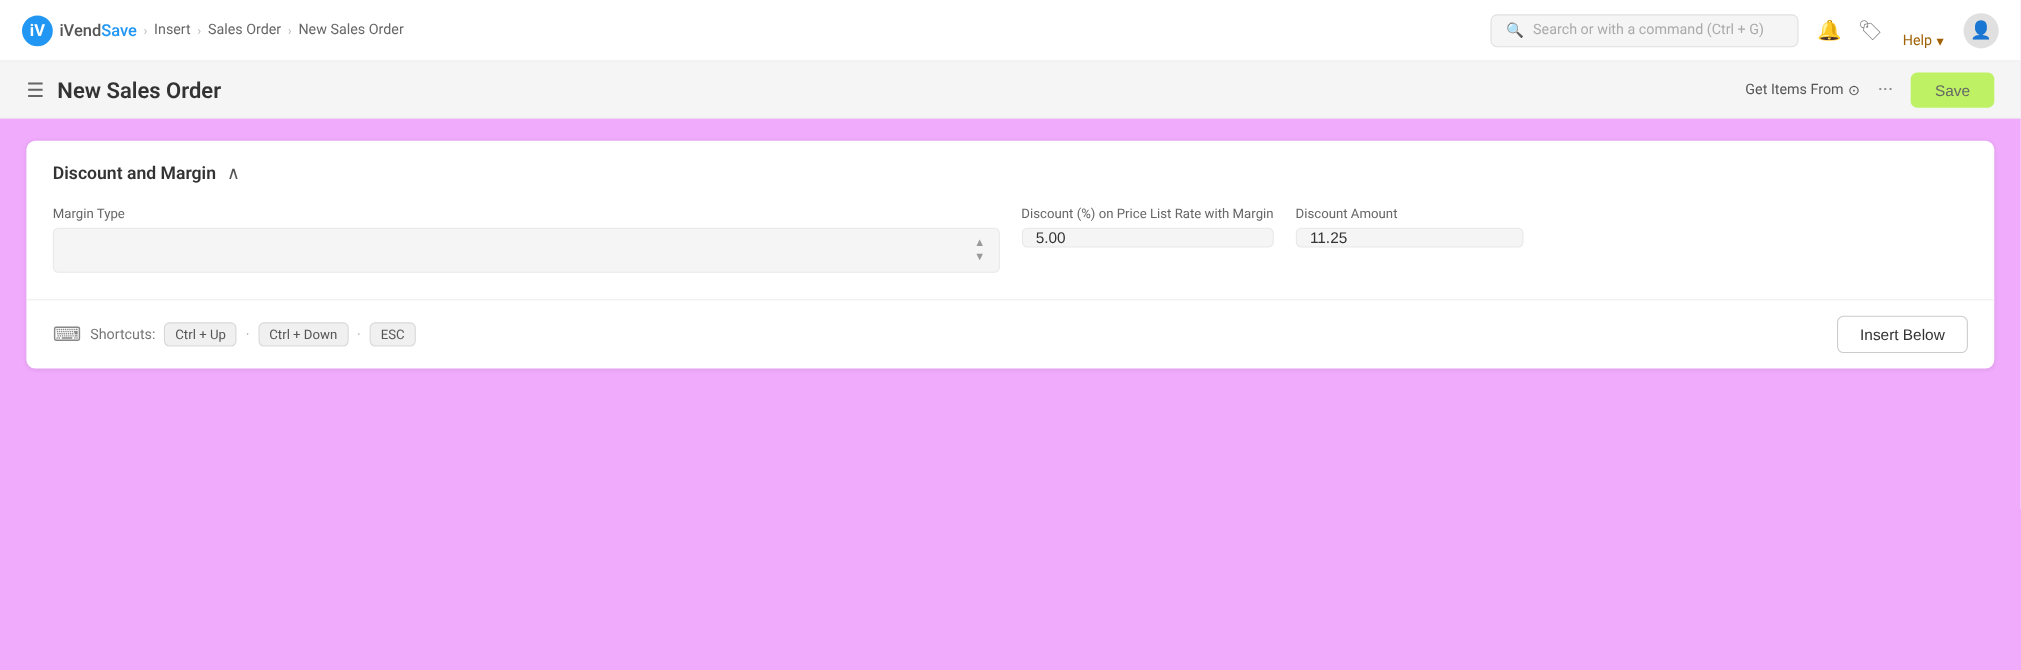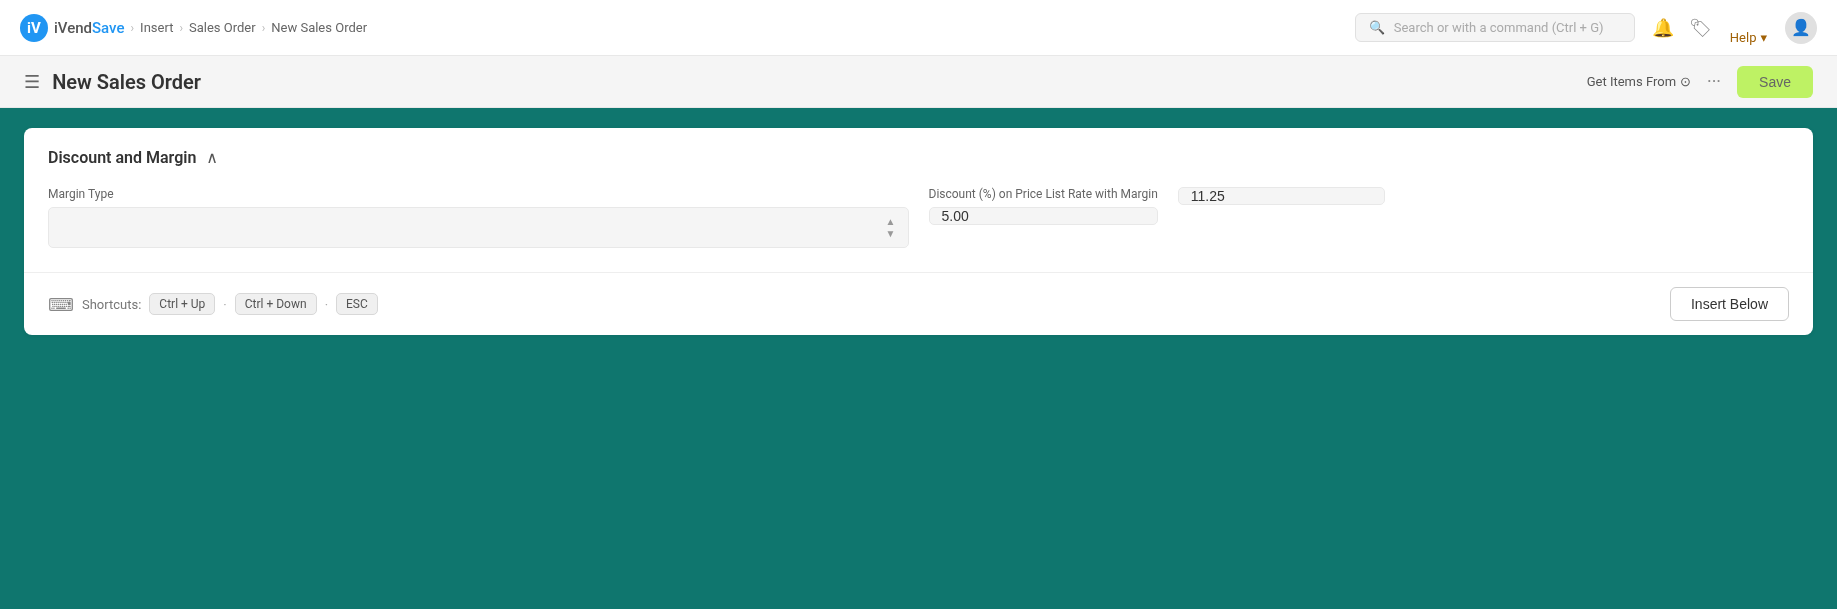--- a/index.html
+++ b/index.html
@@ -146,21 +146,21 @@
       border-radius: 6px;
       padding: 8px 22px;
       font-size: 14px;
       font-weight: 500;
       cursor: pointer;
     }
 
     
     .main-content {
       padding: 20px 24px;
-      background: #0f766e;
+      background: #f0abfc;
       height: calc(609px - 56px - 52px);
       overflow: hidden;
     }
 
     
     .card {
       background: #fff;
       border-radius: 8px;
       box-shadow: 0 1px 4px rgba(0,0,0,0.08);
       padding: 0;
@@ -357,20 +357,21 @@
             </div>
           </div>
         </div>
 
         <div class="right-col-groups">
           <div class="form-group">
             <label class="form-label">Discount (%) on Price List Rate with Margin</label>
             <input class="form-control" type="text" value="5.00" style="">
           </div>
           <div class="form-group">
+            <label class="form-label">Discount Amount</label>
             <input class="form-control" type="text" value="11.25" style="">
           </div>
         </div>
 
       </div>
     </div>
 
     <div class="card-footer">
       <div class="shortcuts-area">
         <span class="keyboard-icon">⌨</span>

